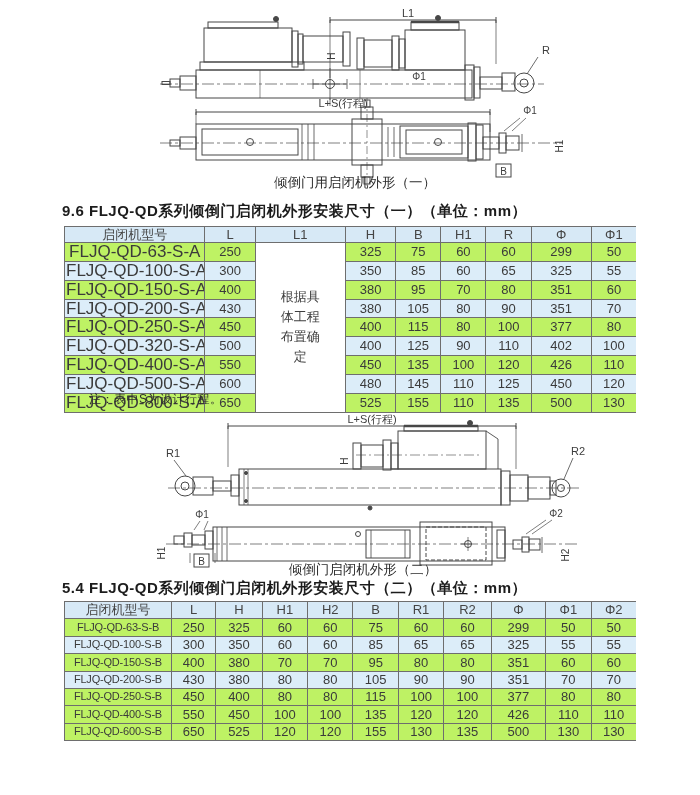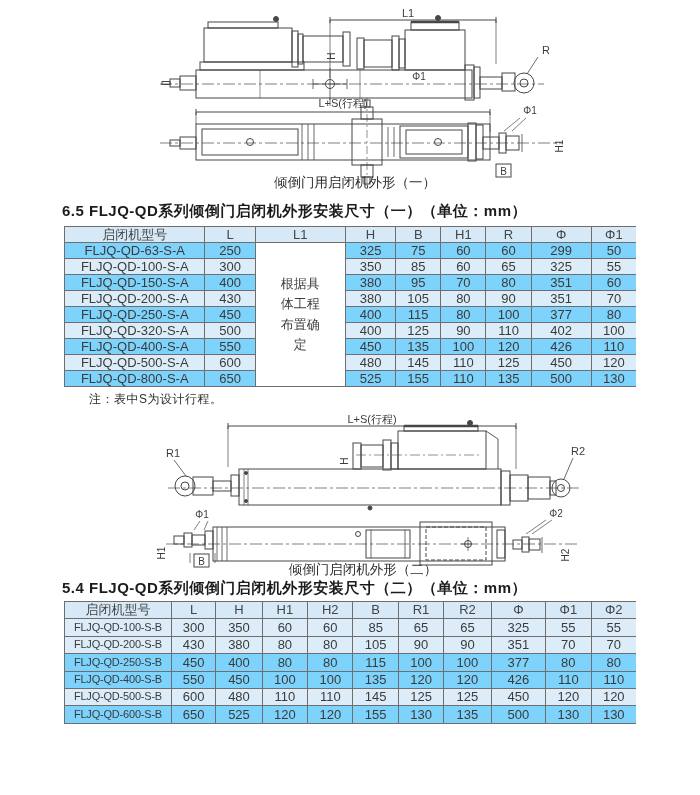--- a/index.html
+++ b/index.html
@@ -1,28 +1,28 @@
 <!DOCTYPE html>
 <html><head>
 <meta charset="utf-8">
 <style>
   html,body{margin:0;padding:0;background:#ffffff;}
   #page{position:relative;width:636px;height:795px;background:#ffffff;overflow:hidden;
         font-family:"Liberation Sans","DejaVu Sans",sans-serif;color:#3b3b3b;}
   .abs{position:absolute;}
   .heading{font-size:15px;font-weight:700;color:#1c1c1c;letter-spacing:0.5px;white-space:nowrap;}
   .note{font-size:12px;color:#2e2e2e;letter-spacing:0.5px;}
-  table.dim{border-collapse:collapse;table-layout:fixed;background:#7dd3fc;}
+  table.dim{border-collapse:collapse;table-layout:fixed;background:#bef264;}
   table.dim th, table.dim td{border:1px solid #6e6e6e;text-align:center;vertical-align:middle;
         padding:0 1px;line-height:1.05;color:#3b3b3b;overflow:hidden;white-space:nowrap;}
   table.dim th{background:#d7e9f6;font-weight:400;font-size:12.5px;color:#454545;}
   #table1 th, #table1 td{height:15px;font-size:13px;}
   #table2 th, #table2 td{height:16.4px;font-size:13px;}
   #table2 td.model{font-size:11px;letter-spacing:-0.2px;}
-  #table1 td.model{font-size:13px;margin-left:18px;}
+  #table1 td.model{font-size:17px;margin-left:18px;}
   table.dim tr.alt td{background:#dcedf9;}
   table.dim td.merged{background:#ffffff;white-space:normal;font-size:13px;color:#3e3e3e;
         line-height:1.55;padding:0 20px;margin-left:9px;}
   svg text{font-family:"Liberation Sans","DejaVu Sans",sans-serif;fill:#3d3d3d;stroke:none;}
   svg .cap{fill:#2b2b2b;}
 </style>
 </head>
 <body>
 
 <div id="page">
@@ -97,21 +97,21 @@
     <text font-size="10" text-anchor="middle" transform="rotate(-90 205 50)" x="205" y="50">H</text>
     <text x="289" y="74" font-size="10" text-anchor="middle">Φ1</text>
     <text x="412" y="48" font-size="11">R</text>
     <text x="213" y="101" font-size="11" text-anchor="middle">L+S(行程)</text>
     <text x="400" y="108" font-size="10" text-anchor="middle">Φ1</text>
     <text x="373.5" y="168.5" font-size="10" text-anchor="middle">B</text>
     <text font-size="10" text-anchor="middle" transform="rotate(-90 433 140)" x="433" y="140">H1</text>
     <text class="cap" x="225" y="181" font-size="13.5" text-anchor="middle">倾倒门用启闭机外形（一）</text>
   </svg>
 
-  <div class="abs heading" style="left:62px;top:202px;">6.5 FLJQ-QD系列倾倒门启闭机外形安装尺寸（一）（单位：mm）</div>
+  <div class="abs heading" style="left:62px;top:202px;">9.6 FLJQ-QD系列倾倒门启闭机外形安装尺寸（一）（单位：mm）</div>
 
   <table id="table1" class="abs dim" style="left:64px;top:226px;width:573px;">
       <colgroup>
         <col style="width: 140px;">
         <col style="width: 50px;">
         <col style="width: 90px;">
         <col style="width: 50px;">
         <col style="width: 45px;">
         <col style="width: 45px;">
         <col style="width: 45px;">
@@ -324,33 +324,59 @@
           <th>H2</th>
           <th>B</th>
           <th>R1</th>
           <th>R2</th>
           <th>Φ</th>
           <th>Φ1</th>
           <th>Φ2</th>
         </tr>
       </thead>
       <tbody>
+        <tr>
+          <td class="model">FLJQ-QD-63-S-B</td>
+          <td class="val">250</td>
+          <td class="val">325</td>
+          <td class="val">60</td>
+          <td class="val">60</td>
+          <td class="val">75</td>
+          <td class="val">60</td>
+          <td class="val">60</td>
+          <td class="val">299</td>
+          <td class="val">50</td>
+          <td class="val">50</td>
+        </tr>
         <tr class="alt">
           <td class="model">FLJQ-QD-100-S-B</td>
           <td class="val">300</td>
           <td class="val">350</td>
           <td class="val">60</td>
           <td class="val">60</td>
           <td class="val">85</td>
           <td class="val">65</td>
           <td class="val">65</td>
           <td class="val">325</td>
           <td class="val">55</td>
           <td class="val">55</td>
         </tr>
+        <tr>
+          <td class="model">FLJQ-QD-150-S-B</td>
+          <td class="val">400</td>
+          <td class="val">380</td>
+          <td class="val">70</td>
+          <td class="val">70</td>
+          <td class="val">95</td>
+          <td class="val">80</td>
+          <td class="val">80</td>
+          <td class="val">351</td>
+          <td class="val">60</td>
+          <td class="val">60</td>
+        </tr>
         <tr class="alt">
           <td class="model">FLJQ-QD-200-S-B</td>
           <td class="val">430</td>
           <td class="val">380</td>
           <td class="val">80</td>
           <td class="val">80</td>
           <td class="val">105</td>
           <td class="val">90</td>
           <td class="val">90</td>
           <td class="val">351</td>
@@ -375,33 +401,20 @@
           <td class="val">550</td>
           <td class="val">450</td>
           <td class="val">100</td>
           <td class="val">100</td>
           <td class="val">135</td>
           <td class="val">120</td>
           <td class="val">120</td>
           <td class="val">426</td>
           <td class="val">110</td>
           <td class="val">110</td>
-        </tr>
-        <tr class="alt">
-          <td class="model">FLJQ-QD-500-S-B</td>
-          <td class="val">600</td>
-          <td class="val">480</td>
-          <td class="val">110</td>
-          <td class="val">110</td>
-          <td class="val">145</td>
-          <td class="val">125</td>
-          <td class="val">125</td>
-          <td class="val">450</td>
-          <td class="val">120</td>
-          <td class="val">120</td>
         </tr>
         <tr>
           <td class="model">FLJQ-QD-600-S-B</td>
           <td class="val">650</td>
           <td class="val">525</td>
           <td class="val">120</td>
           <td class="val">120</td>
           <td class="val">155</td>
           <td class="val">130</td>
           <td class="val">135</td>

